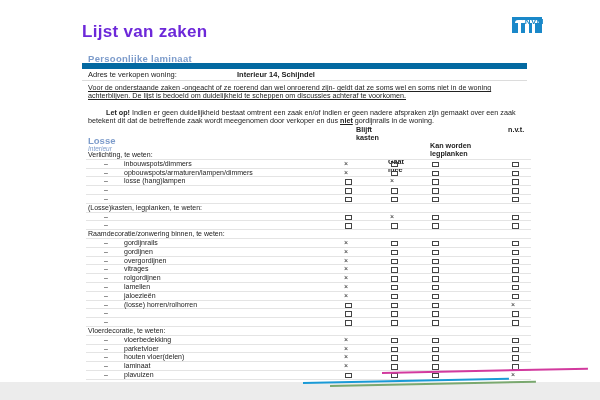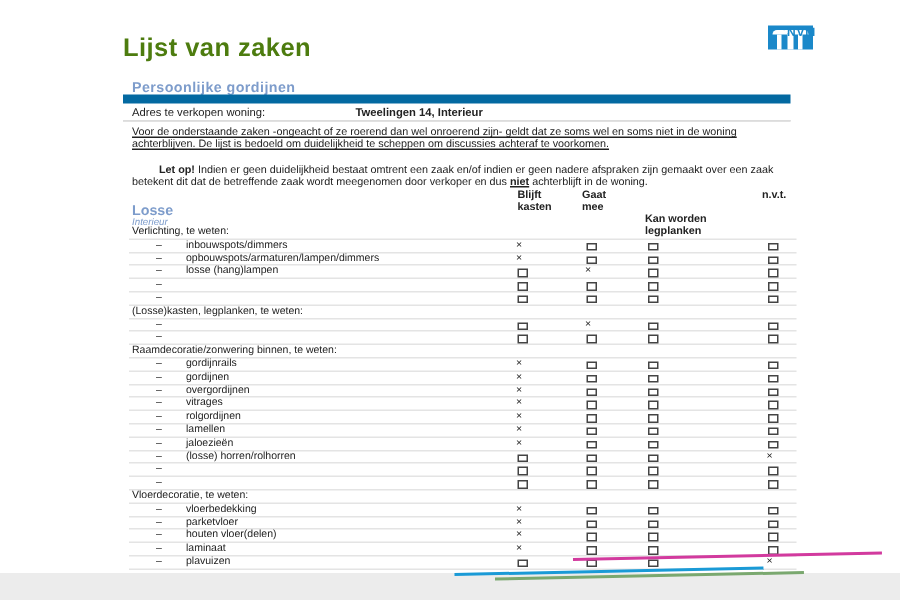--- a/index.html
+++ b/index.html
@@ -1,17 +1,17 @@
 <!DOCTYPE html>
 <html><head>
   <meta charset="utf-8">
   <style>
     html, body { margin:0; padding:0; }
     body { width:600px; height:400px; overflow:hidden; background:#ffffff; position:relative; font-family:"Liberation Sans", sans-serif; color:#222; }
-    .title { position:absolute; left:82px; top:22px; font-size:17px; font-weight:bold; color:#4d7c0f; letter-spacing:0.3px;text-align:right; }
+    .title { position:absolute; left:82px; top:22px; font-size:17px; font-weight:bold; color:#6d28d9; letter-spacing:0.3px;text-align:right; }
     .logo { position:absolute; left:510px; top:17px; width:34px; height:28px; }
     .logo .mark { position:absolute; left:2px; top:0; width:30px; height:16px; background:#1a88c9; }
     .logo .mark span { position:absolute; background:#fff; }
     .logo .txt { position:absolute; left:0; top:0; width:34px; text-align:right; font-size:8px; font-weight:bold; color:#1a88c9; letter-spacing:0.5px; }
     .subhead { position:absolute; left:88px; top:53px; font-size:9.5px; font-weight:bold; color:#7d9ccb; letter-spacing:0.3px; }
     .addr-row { position:absolute; left:82px; top:63px; width:445px; height:11px; border-top:6px solid #0369a1; border-bottom:1px solid #cfcfcf; font-size:7.5px; }
     .addr-row .lbl { position:absolute; left:6px; top:1px; }
     .addr-row .val { position:absolute; left:155px; top:1px; font-weight:bold; }
     .hr2 { position:absolute; left:82px; top:80px; width:445px; border-top:1px solid #dcdcdc; }
     .para { position:absolute; left:88px; width:440px; font-size:7.2px; line-height:8px; }
@@ -42,35 +42,35 @@
     <span style="left:3px;top:3px;width:10px;height:3px;border-radius:3px 3px 0 0;"></span>
     <span style="left:17px;top:3px;width:10px;height:3px;border-radius:3px 3px 0 0;"></span>
     <span style="left:11px;top:3px;width:8px;height:2px;"></span>
     <span style="left:6px;top:6px;width:3px;height:10px;"></span>
     <span style="left:20px;top:6px;width:3px;height:10px;"></span>
     <span style="left:13px;top:5px;width:4px;height:11px;"></span>
   </div>
   <div class="txt">NVM</div>
 </div>
 
-<div class="subhead">Persoonlijke gordijnen</div>
+<div class="subhead">Persoonlijke laminaat</div>
 <div class="addr-row">
   <span class="lbl">Adres te verkopen woning:</span>
-  <span class="val">Tweelingen 14, Interieur</span>
+  <span class="val">Interieur 14, Schijndel</span>
 </div>
 <div class="hr2"></div>
 
 <div class="para" style="top:84px;text-decoration:underline;">Voor de onderstaande zaken -ongeacht of ze roerend dan wel onroerend zijn- geldt dat ze soms wel en soms niet in de woning achterblijven. De lijst is bedoeld om duidelijkheid te scheppen om discussies achteraf te voorkomen.</div>
-<div class="para" style="top:109px;"><b>Let op!</b><span> Indien er geen duidelijkheid bestaat omtrent een zaak en/of indien er geen nadere afspraken zijn gemaakt over een zaak betekent dit dat de betreffende zaak wordt meegenomen door verkoper en dus </span><u>niet</u><span> achterblijft in de woning.</span></div>
-
-<div class="colhead" style="left:345px;">
+<div class="para" style="top:109px;"><b>Let op!</b><span> Indien er geen duidelijkheid bestaat omtrent een zaak en/of indien er geen nadere afspraken zijn gemaakt over een zaak betekent dit dat de betreffende zaak wordt meegenomen door verkoper en dus </span><u>niet</u><span> gordijnrails in de woning.</span></div>
+
+<div class="colhead" style="left:356px;">
     <div>Blijft</div>
     <div>kasten</div>
   </div>
-<div class="colhead" style="left:388px;">
+<div class="colhead" style="left:388px;margin-top:32px;">
     <div>Gaat</div>
     <div>mee</div>
   </div>
 <div class="colhead" style="left:430px;margin-top:16px;">
     <div>Kan worden</div>
     <div>legplanken</div>
   </div>
 <div class="colhead" style="left:508px;">
     <div>n.v.t.</div>
   </div>

